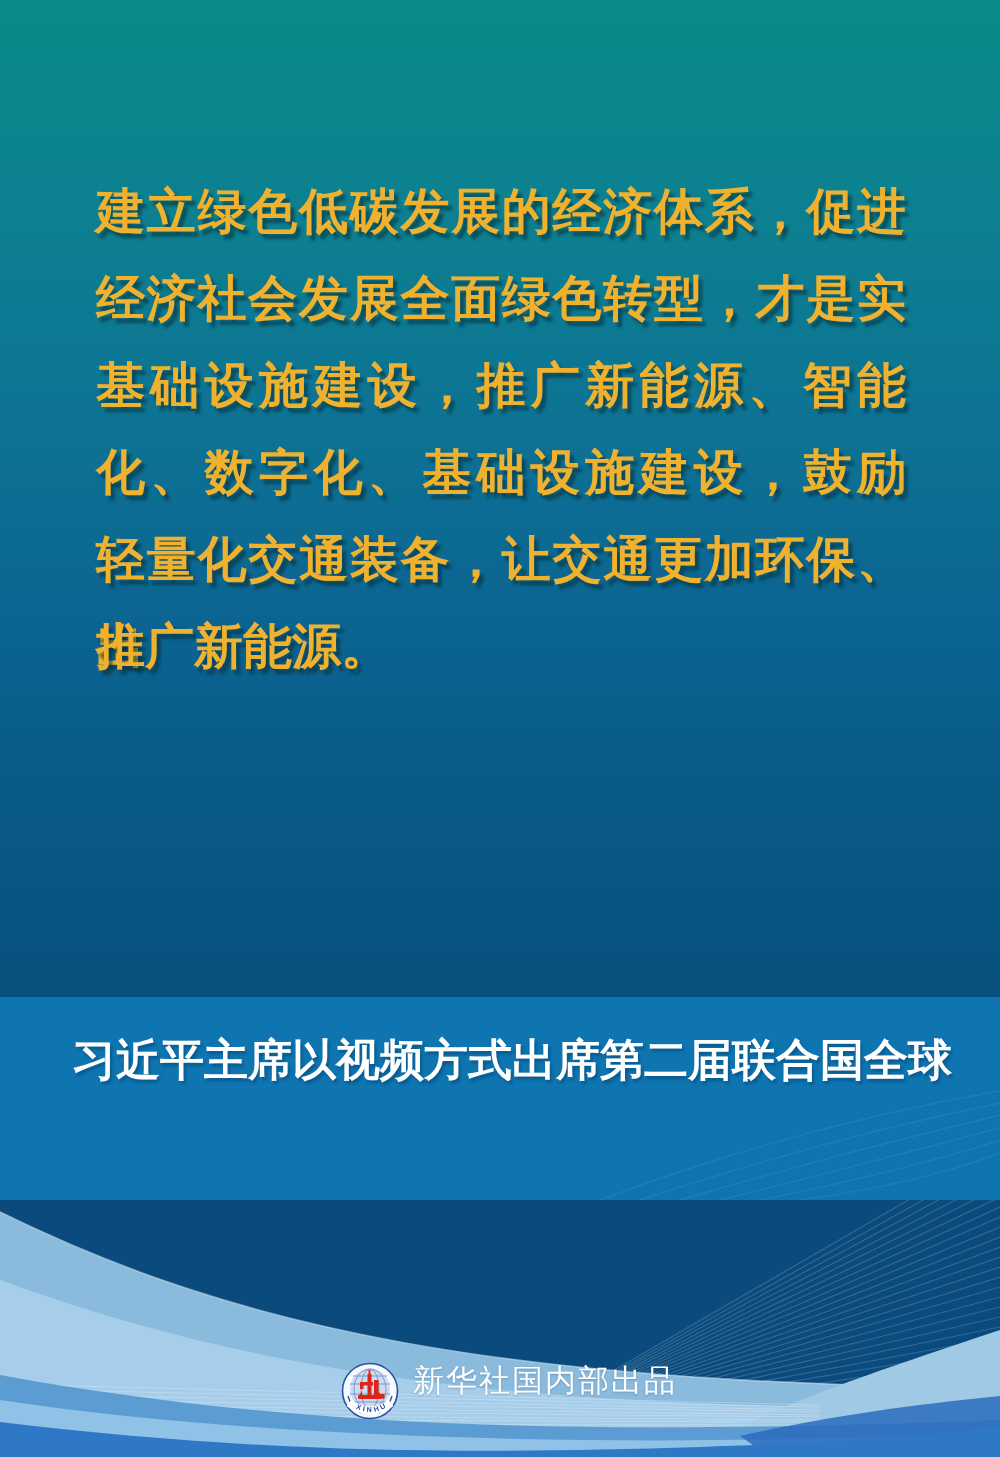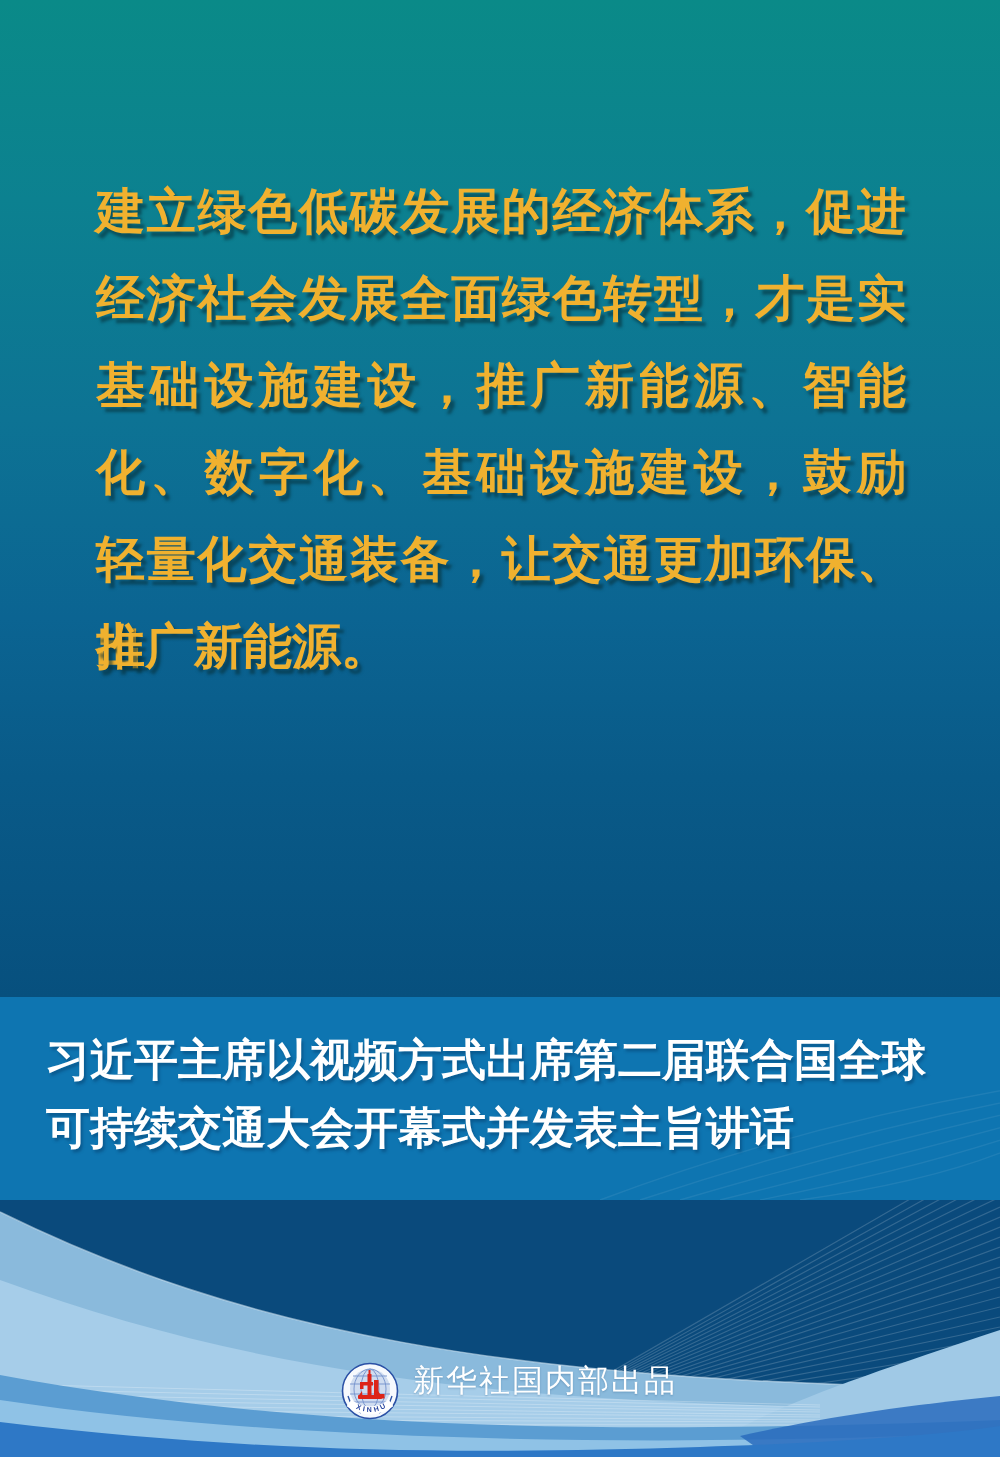--- a/index.html
+++ b/index.html
@@ -22,21 +22,21 @@
     color:#f0b12f;
     text-shadow:4px 5px 3px rgba(6,48,58,.6);
   }
   .quote-line{
     text-align:justify;text-align-last:justify;
     height:87px;overflow:visible;
   }
   .quote-line.last{text-align-last:left;}
   
   #caption-block{
-    position:absolute;left:46px;top:1026px;width:920px;
+    position:absolute;left:72px;top:1026px;width:920px;
     font-size:44px;font-weight:700;line-height:68px;color:#ffffff;
     text-shadow:2px 3px 3px rgba(0,40,80,.35);
     white-space:nowrap;
   }
   
   #publisher-label{
     position:absolute;left:413px;top:1362px;height:38px;line-height:38px;
     font-size:31px;letter-spacing:2px;color:#ffffff;font-weight:400;
     text-shadow:0 1px 2px rgba(0,50,100,.25);
     white-space:nowrap;
@@ -99,21 +99,20 @@
     </g>
 
     <path d="M0,378 C300,433 600,438 1000,423 L1000,460 L0,460 Z" fill="#5b9dd2"></path>
     <path d="M0,403 C300,448 700,450 1000,435 L1000,460 L0,460 Z" fill="#8fc2e6"></path>
     <path d="M1000,399 C900,409 820,421 740,439 L770,460 L1000,460 Z" fill="#2a6cbd" fill-opacity="0.85"></path>
     <path d="M0,425 C250,455 450,458 700,450 C850,445 950,437 1000,429 L1000,460 L0,460 Z" fill="#2e78c6"></path>
   </svg>
 
   <div id="caption-block">
     <div class="caption-line">习近平主席以视频方式出席第二届联合国全球</div>
-    <div class="caption-line">可持续交通大会开幕式并发表主旨讲话</div>
   </div>
 
   <svg id="xinhua-logo" width="58" height="58" viewBox="0 0 58 58">
     <defs>
       <path id="arcpath" d="M8,42 Q29,58 50,42"></path>
     </defs>
     <circle cx="29" cy="29" r="27.5" fill="#f6f9fd" stroke="#2a50a5" stroke-width="1.6"></circle>
     <circle cx="29" cy="27" r="20" fill="#cfdcf0"></circle>
     <g stroke="#7a97cf" stroke-width="1" fill="none">
       <ellipse cx="29" cy="27" rx="9" ry="20"></ellipse>

